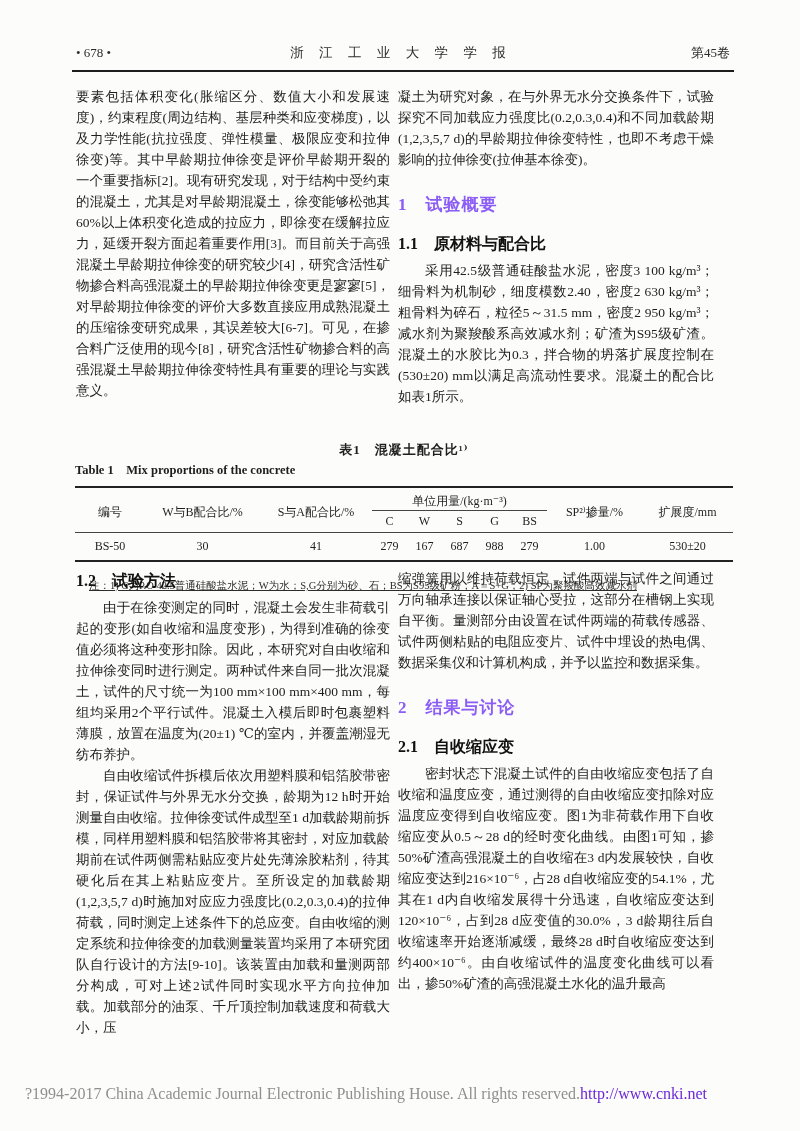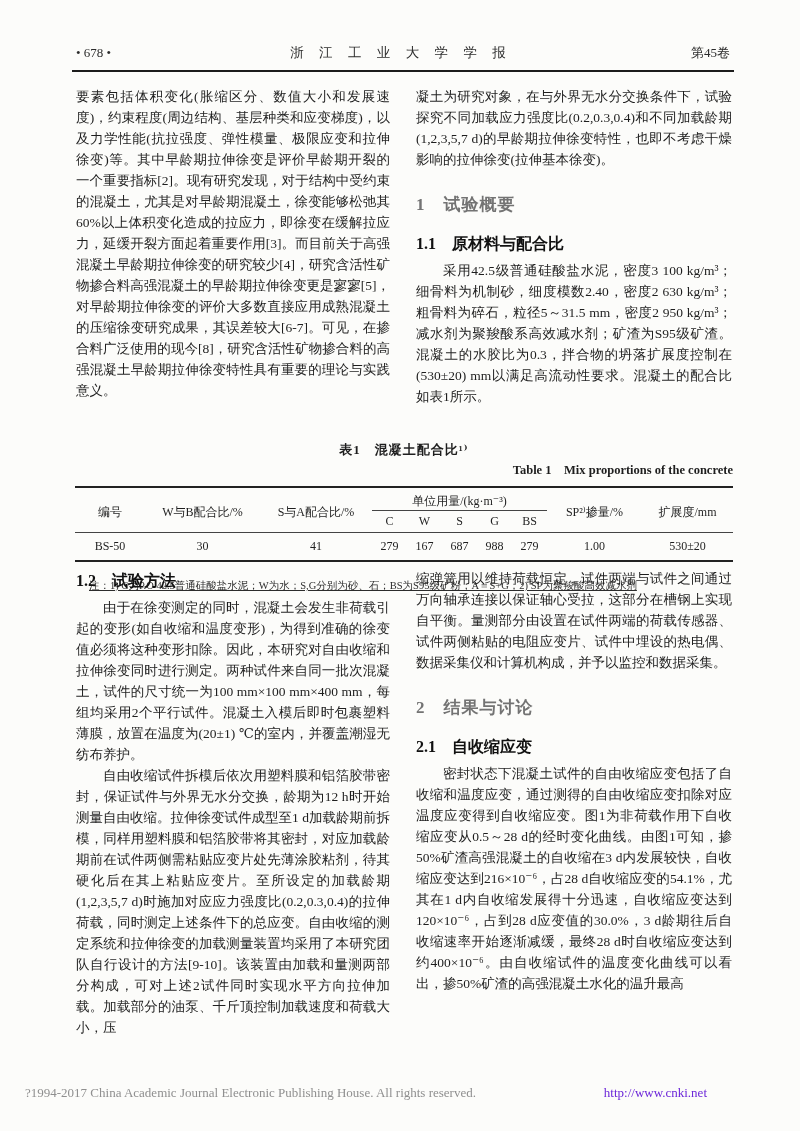--- a/index.html
+++ b/index.html
@@ -7,47 +7,47 @@
     position:relative;width:800px;height:1131px;margin:0 auto;
     background:#fcfcfa;overflow:hidden;color:#1e1e1e;
     font-family:"Liberation Serif","DejaVu Serif",serif;
   }
   
   .hdr{position:absolute;top:44px;left:76px;width:654px;display:flex;
        justify-content:space-between;align-items:center;font-size:13px;color:#2b2b2b;}
   .hdr .jtitle{letter-spacing:6px;font-size:13.5px;}
   .hdr-rule{position:absolute;top:70px;left:72px;width:662px;border-top:2.5px solid #1c1c1c;}
   
-  .cols{position:absolute;left:76px;width:656px;display:flex;gap:26px;}
+  .cols{position:absolute;left:76px;width:656px;display:flex;gap:8px;}
   .cols.top{top:86px;height:352px;}
   .cols.bottom{top:568px;height:492px;}
   .col{font-size:13.5px;line-height:21px;text-align:justify;}
   .col.l{width:314px;}
   .col.r{width:316px;}
   .col p{margin:0;}
   .col p.indent{text-indent:2em;}
-  .h-sec{font-size:17px;font-weight:bold;letter-spacing:1px;margin:24px 0 18px 0;color:#737373;}
+  .h-sec{font-size:17px;font-weight:bold;letter-spacing:1px;margin:24px 0 18px 0;color:#8b5cf6;}
   .h-sub{font-size:16px;font-weight:bold;margin:10px 0 6px 0;color:#111;}
   .cols.bottom .h-sub.first{margin-top:2px;}
   
   .tbl-block{position:absolute;top:441px;left:75px;width:658px;}
   .tbl-title-cn{text-align:center;font-size:13px;font-weight:bold;letter-spacing:1px;}
-  .tbl-title-en{text-align:right;font-size:12.5px;font-weight:bold;margin-top:3px;}
+  .tbl-title-en{text-align:left;font-size:12.5px;font-weight:bold;margin-top:3px;}
   table.mix{width:100%;border-collapse:collapse;margin-top:7px;font-size:12px;
             border-top:2px solid #222;border-bottom:2px solid #222;}
   table.mix th,table.mix td{font-weight:normal;text-align:center;padding:2px 1px;line-height:16px;}
   table.mix thead tr.r1 th{padding-top:5px;}
   table.mix thead th.grp{border-bottom:1px solid #444;padding-bottom:1px;}
   table.mix thead tr.r2 th{border-bottom:1px solid #444;padding-bottom:3px;}
   table.mix thead th[rowspan]{border-bottom:1px solid #444;vertical-align:middle;}
   table.mix tbody td{padding:5px 1px 6px 1px;}
   .tbl-note{font-size:10.5px;color:#2c2c2c;margin-top:17px;padding-left:14px;text-decoration:underline;}
   
   .footer{position:absolute;top:1085px;left:25px;width:682px;display:flex;
-          justify-content:space-between;font-size:13px;color:#8f8f8f;}
+          justify-content:space-between;font-size:16px;color:#8f8f8f;}
   .footer a{color:#6d28d9;text-decoration:none;}
   .watermark{position:absolute;top:1062px;left:328px;font-size:26px;font-weight:bold;
              letter-spacing:2px;color:#ed8f3f;font-family:"Liberation Sans","DejaVu Sans",sans-serif;}
 </style>
 </head>
 <body>
 
 <div class="page">
 
   <div class="hdr">

